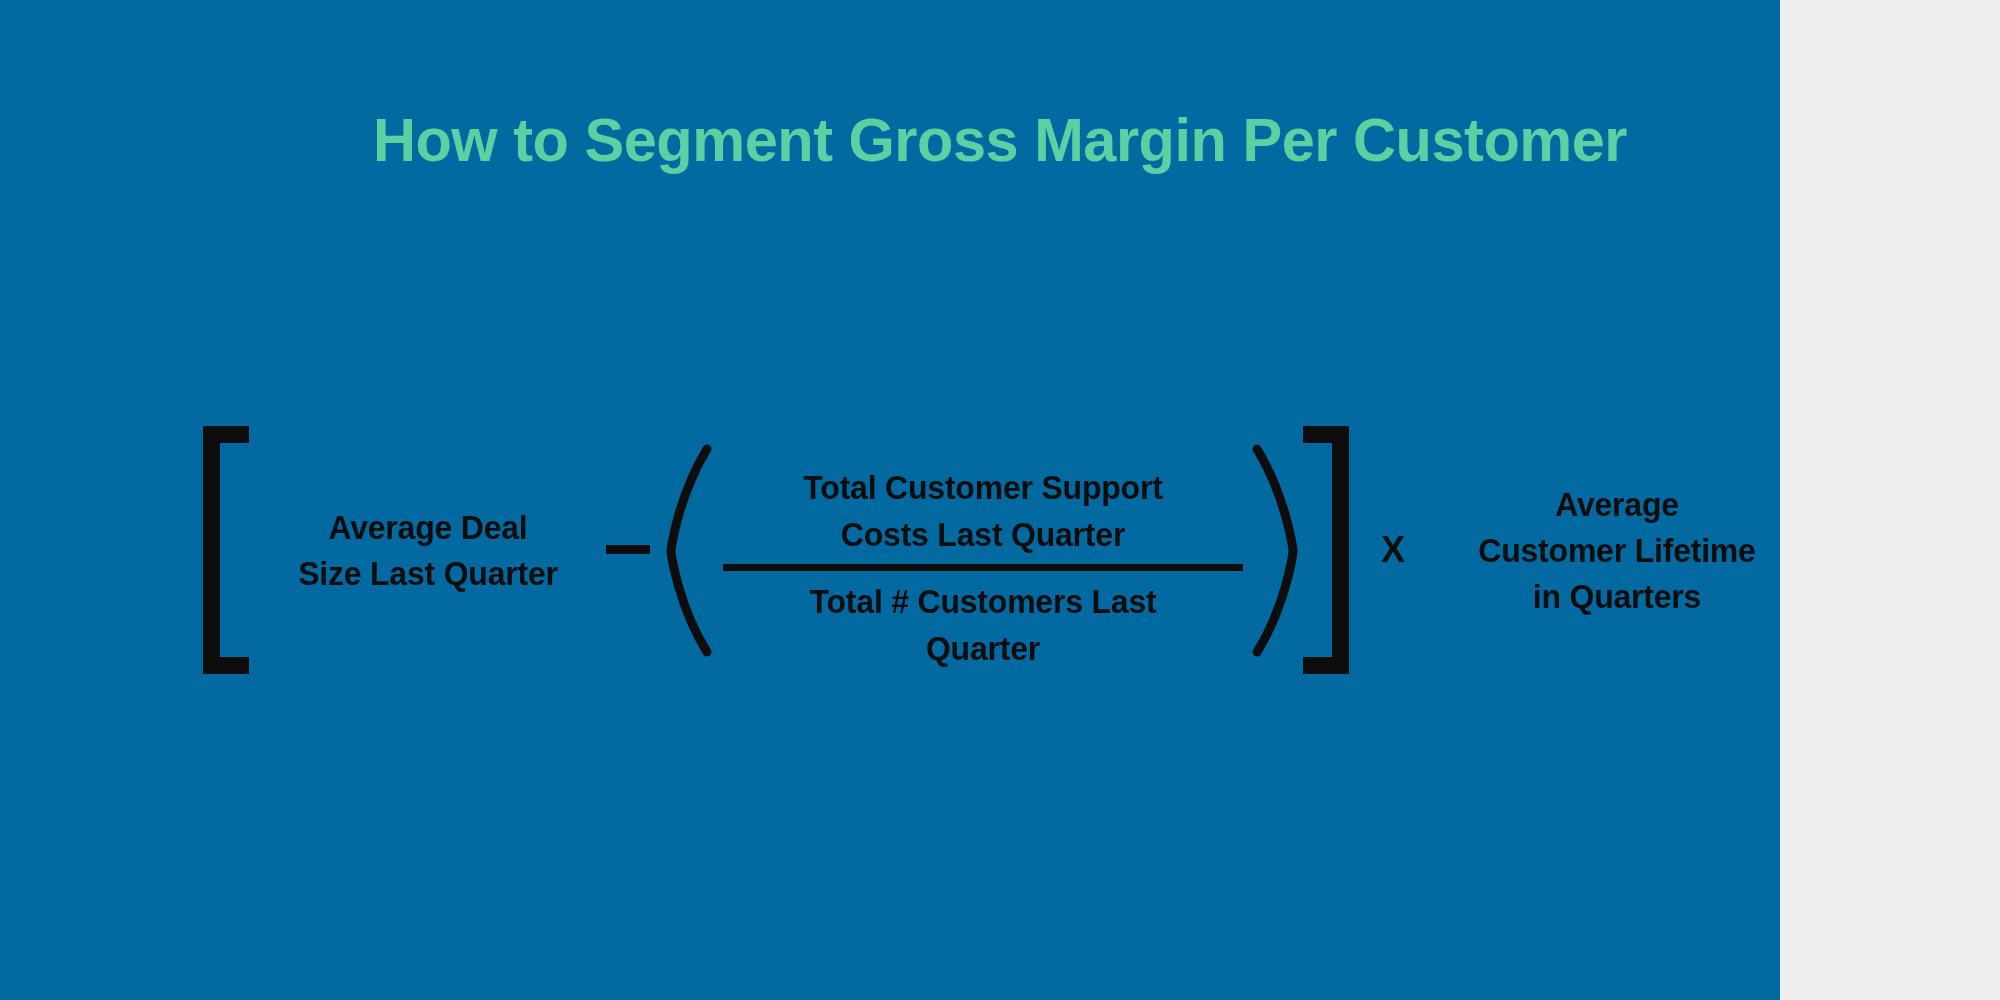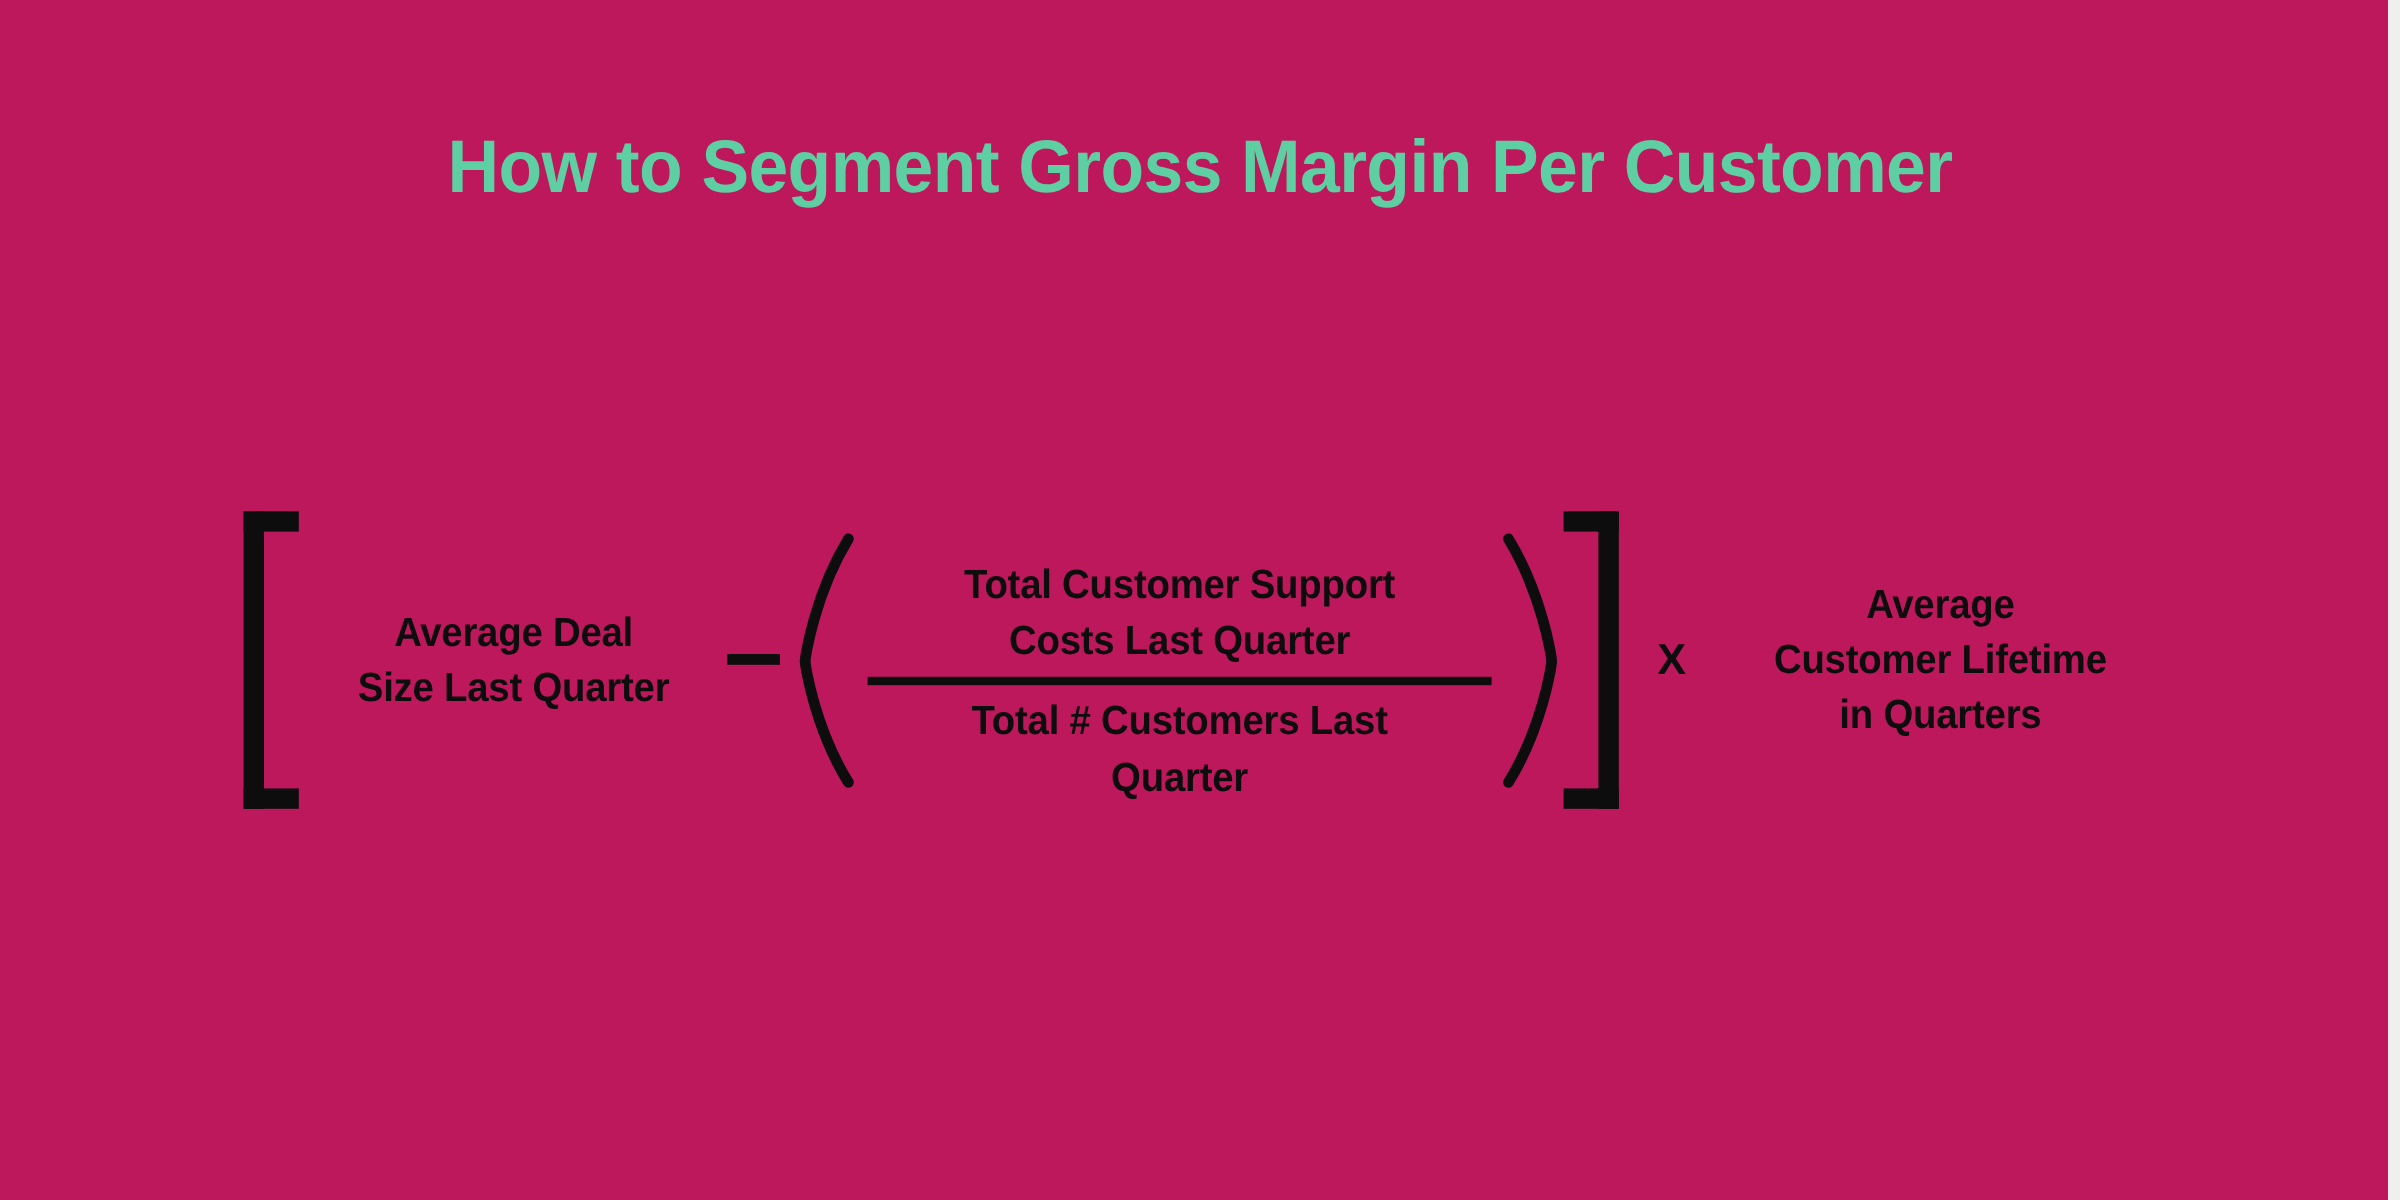--- a/index.html
+++ b/index.html
@@ -10,23 +10,23 @@
   body {
     width: 2000px;
     height: 1000px;
     background: #efefee;
     font-family: "Liberation Sans", sans-serif;
     overflow: hidden;
   }
 
   .page {
     position: relative;
-    width: 1990px;
+    width: 1780px;
     height: 1000px;
-    background: #be185d;
+    background: #0369a1;
   }
 
   
   .title {
     position: absolute;
     left: 0;
     top: 104px;
     width: 2000px;
     text-align: center;
     color: #5ecfa2;

